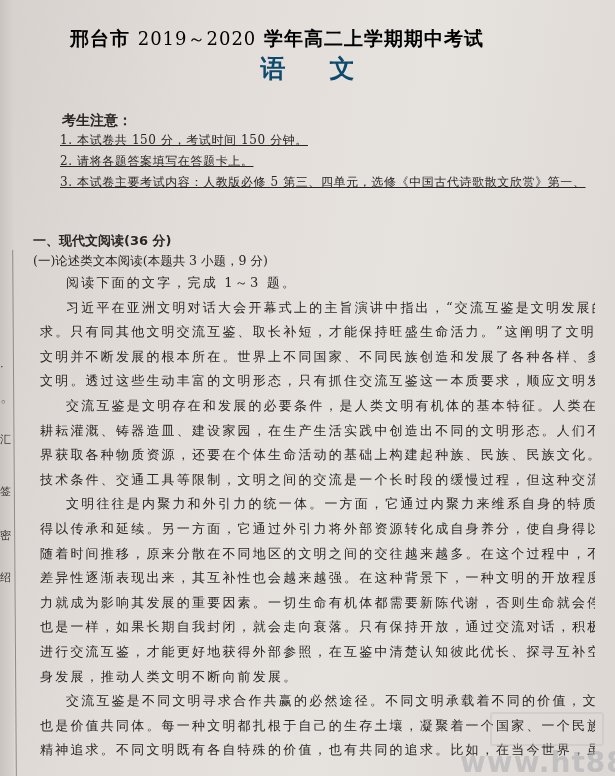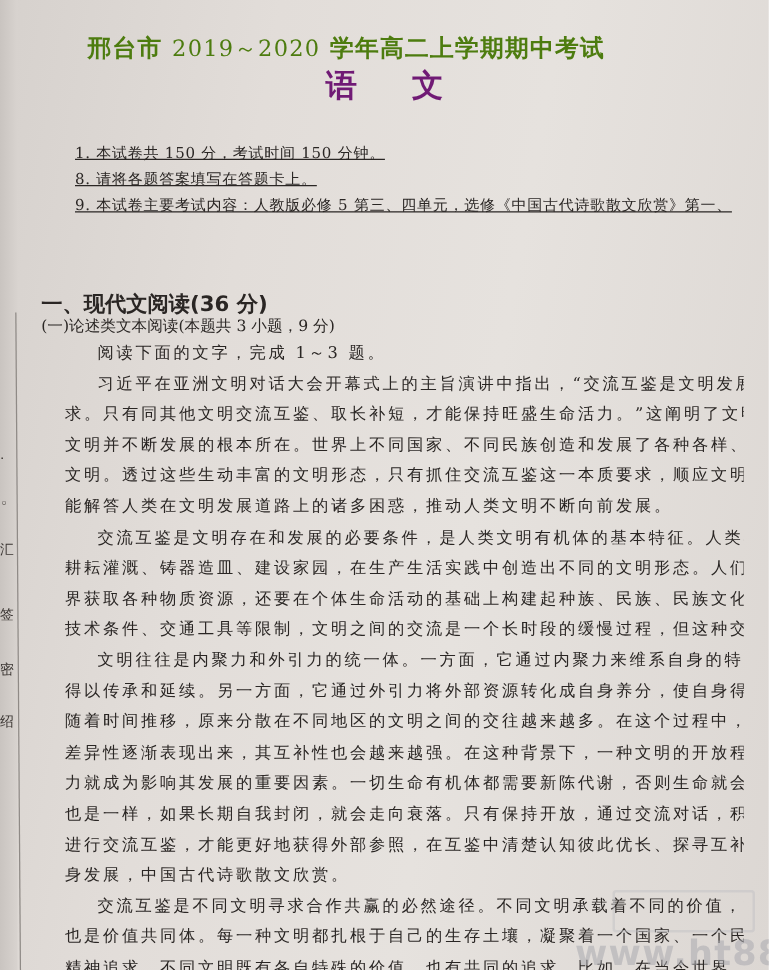--- a/index.html
+++ b/index.html
@@ -19,38 +19,38 @@
   }
   .margin-chars { position:absolute; left:0; top:360px; width:12px; }
   .margin-char {
     position:absolute; left:0; font-size:11px; color:#3a3532;
     font-family: "DejaVu Sans", sans-serif;
   }
   .page { position:absolute; left:0; top:0; width:615px; height:776px; }
   .title {
     position:absolute; top:26px; left:0; width:554px; text-align:center;
     font-family: "DejaVu Sans", sans-serif; font-weight:bold; font-size:19px;
-    letter-spacing:1px; color:#4d7c0f;
+    letter-spacing:1px; color:#000000;
   }
   .title .num { font-family:"DejaVu Serif", serif; font-weight:normal; font-size:18px; }
   .subject {
     position:absolute; top:52px; left:0; width:615px; text-align:center;
     font-family: "DejaVu Sans", sans-serif; font-weight:bold; font-size:25px;
-    letter-spacing:44px; color:#701a75; padding-left:44px; box-sizing:border-box;
+    letter-spacing:44px; color:#0c4a6e; padding-left:44px; box-sizing:border-box;
   }
   .notice { position:absolute; left:60px; top:112px; width:540px; }
   .notice-title {
     font-family:"DejaVu Sans", sans-serif; font-weight:bold; font-size:14px; margin-left:2px;
   }
   .notice-item { font-size:12px; line-height:21px; letter-spacing:0.6px;text-decoration:underline; }
   .notice-item.cont { padding-left:17px; }
-  .section { position:absolute; left:33px; top:232px; font-family:"DejaVu Sans", sans-serif; font-weight:bold; font-size:17px;text-align:center; }
+  .section { position:absolute; left:33px; top:232px; font-family:"DejaVu Sans", sans-serif; font-weight:bold; font-size:13px;text-align:center; }
   .subsection { position:absolute; left:33px; top:253px; font-size:12.5px; }
   .body-text { position:absolute; left:40px; top:271px; width:555px; font-size:13px; line-height:24.6px; letter-spacing:2.2px; }
-  .line { white-space:nowrap; overflow:hidden;margin-left:12px; }
+  .line { white-space:nowrap; overflow:hidden; }
   .indent { padding-left:26px; }
   .watermark {
     position:absolute; left:460px; top:746px; font-family:"DejaVu Sans", sans-serif;
     font-size:28px; color:rgba(170,170,175,0.55); letter-spacing:1px; font-weight:bold;
   }
   .wm-logo {
     position:absolute; left:490px; top:712px; width:110px; height:30px;
     border:2px solid rgba(190,190,195,0.45); border-radius:3px;
   }
 </style>
@@ -70,47 +70,47 @@
   </div>
 
   <div class="title">
     <span>邢台市</span>
     <span class="num">2019～2020</span>
     <span>学年高二上学期期中考试</span>
   </div>
   <div class="subject">语文</div>
 
   <div class="notice">
+    <div class="notice-title">考生注意：</div>
     <div class="notice-item">1. 本试卷共 150 分，考试时间 150 分钟。</div>
-    <div class="notice-item">8. 请将各题答案填写在答题卡上。</div>
-    <div class="notice-item">9. 本试卷主要考试内容：人教版必修 5 第三、四单元，选修《中国古代诗歌散文欣赏》第一、</div>
+    <div class="notice-item">2. 请将各题答案填写在答题卡上。</div>
+    <div class="notice-item">3. 本试卷主要考试内容：人教版必修 5 第三、四单元，选修《中国古代诗歌散文欣赏》第一、</div>
   </div>
 
   <div class="section">一、现代文阅读(36 分)</div>
   <div class="subsection">(一)论述类文本阅读(本题共 3 小题，9 分)</div>
 
   <div class="body-text">
     <div class="line indent">阅读下面的文字，完成 1～3 题。</div>
     <div class="line indent">习近平在亚洲文明对话大会开幕式上的主旨演讲中指出，“交流互鉴是文明发展的本质要</div>
     <div class="line">求。只有同其他文明交流互鉴、取长补短，才能保持旺盛生命活力。”这阐明了文明之所以成为</div>
     <div class="line">文明并不断发展的根本所在。世界上不同国家、不同民族创造和发展了各种各样、多姿多彩的</div>
     <div class="line">文明。透过这些生动丰富的文明形态，只有抓住交流互鉴这一本质要求，顺应文明发展规律，才</div>
-    <div class="line">能解答人类在文明发展道路上的诸多困惑，推动人类文明不断向前发展。</div>
     <div class="line indent">交流互鉴是文明存在和发展的必要条件，是人类文明有机体的基本特征。人类在不同地区</div>
     <div class="line">耕耘灌溉、铸器造皿、建设家园，在生产生活实践中创造出不同的文明形态。人们不仅要从自然</div>
     <div class="line">界获取各种物质资源，还要在个体生命活动的基础上构建起种族、民族、民族文化。历史上，受</div>
     <div class="line">技术条件、交通工具等限制，文明之间的交流是一个长时段的缓慢过程，但这种交流客观存在。</div>
     <div class="line indent">文明往往是内聚力和外引力的统一体。一方面，它通过内聚力来维系自身的特质，使自身</div>
     <div class="line">得以传承和延续。另一方面，它通过外引力将外部资源转化成自身养分，使自身得以开放发展。</div>
     <div class="line">随着时间推移，原来分散在不同地区的文明之间的交往越来越多。在这个过程中，不同文明的</div>
     <div class="line">差异性逐渐表现出来，其互补性也会越来越强。在这种背景下，一种文明的开放程度和借鉴能</div>
     <div class="line">力就成为影响其发展的重要因素。一切生命有机体都需要新陈代谢，否则生命就会停止。文明</div>
     <div class="line">也是一样，如果长期自我封闭，就会走向衰落。只有保持开放，通过交流对话，积极同其他文明</div>
     <div class="line">进行交流互鉴，才能更好地获得外部参照，在互鉴中清楚认知彼此优长、探寻互补空间、促进自</div>
-    <div class="line">身发展，中国古代诗歌散文欣赏。</div>
+    <div class="line">身发展，推动人类文明不断向前发展。</div>
     <div class="line indent">交流互鉴是不同文明寻求合作共赢的必然途径。不同文明承载着不同的价值，文明共同体</div>
     <div class="line">也是价值共同体。每一种文明都扎根于自己的生存土壤，凝聚着一个国家、一个民族的智慧和</div>
     <div class="line">精神追求。不同文明既有各自特殊的价值，也有共同的追求。比如，在当今世界，虽然霸权主</div>
 
   </div>
 
   <div class="wm-logo"></div>
   <div class="watermark">www.ht88.com</div>
 </div>
 

